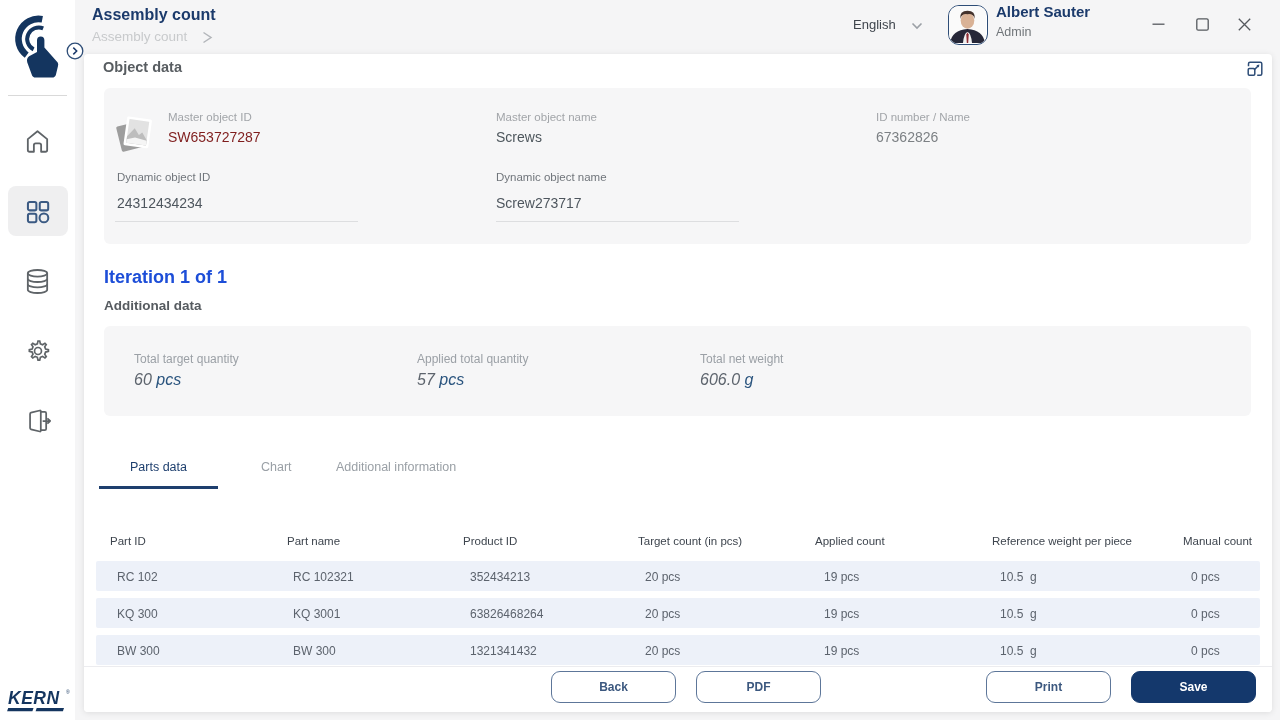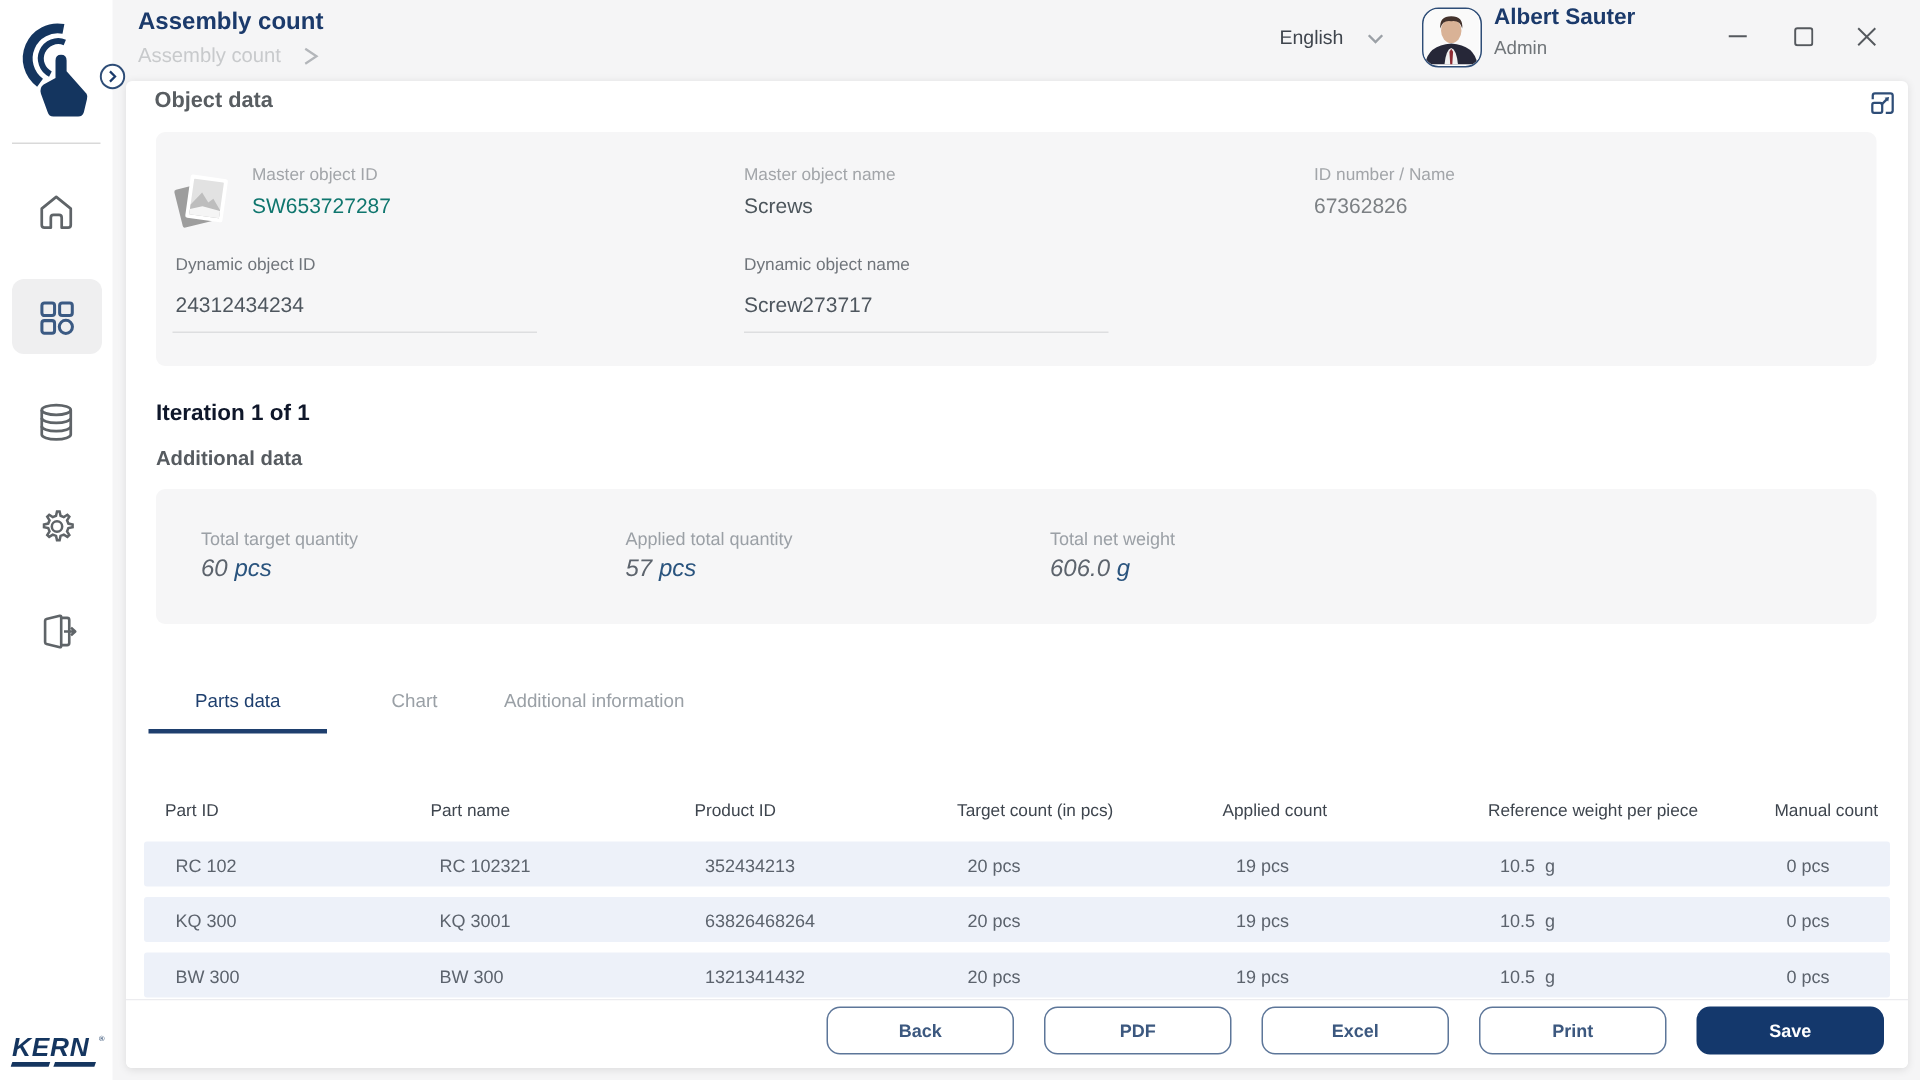--- a/index.html
+++ b/index.html
@@ -23,21 +23,21 @@
   .winbtn { position:absolute; color:#55595e; }
   
   #card { position:absolute; left:84px; top:54px; width:1188px; height:658px; background:#fff; border-radius:4px; box-shadow:0 1px 6px rgba(0,0,0,0.10); }
   #card h2 { position:absolute; left:19px; top:5px; font-size:14.5px; font-weight:bold; color:#585d61; }
   #expand { position:absolute; right:9px; top:7px; }
   .panel { position:absolute; left:20px; width:1147px; background:#f6f6f7; border-radius:6px; }
   #objpanel { top:34px; height:156px; }
   .lab { position:absolute; font-size:11.5px; color:#a2a5a9; white-space:nowrap; }
   .val { position:absolute; font-size:14px; white-space:nowrap; }
   .uline { position:absolute; height:1px; background:#dddee0; width:243px; }
-  #iter { position:absolute; left:20px; top:213px; font-size:15px; font-weight:bold; color:#0f172a; }
+  #iter { position:absolute; left:20px; top:213px; font-size:18px; font-weight:bold; color:#1d4ed8; }
   #meashead { position:absolute; left:20px; top:244px; font-size:13.5px; font-weight:bold; color:#565b60; }
   #measpanel { top:272px; height:90px; }
   .mlab { position:absolute; top:26px; font-size:12px; color:#9ba0a6; white-space:nowrap; }
   .mval { position:absolute; top:45px; font-size:16px; color:#5d646d; white-space:nowrap;font-style:italic; }
   .mval b { color:#2a547e; font-weight:normal; }
   
   .tab { position:absolute; top:406px; font-size:12.5px; color:#9aa0a6; }
   #tab1 { left:15px; width:119px; text-align:center; color:#1e3f6e; }
   #tab1u { position:absolute; left:15px; top:432px; width:119px; height:2.5px; background:#1e3f6e; }
   
@@ -154,21 +154,21 @@
           <rect x="6" y="10" width="22" height="26" rx="1.5" fill="#9d9d9d"></rect>
         </g>
       <g transform="rotate(8 26 20)">
         <rect x="12" y="4" width="25" height="29" rx="1.5" fill="#fff"></rect>
         <rect x="14.5" y="6.5" width="20" height="24" rx="0.5" fill="#e2e2e2"></rect>
         <path d="M14.5 24 L21 15 L26 21 L29 18 L34.5 25 L34.5 30.5 L14.5 30.5 Z" fill="#bdbdbd"></path>
         <path d="M14.5 27 l8 -3 l12 1.5 l0 5 l-20 0 z" fill="#fff" opacity="0.85"></path>
       </g>
     </svg>
     <div class="lab" style="left:64px; top:23px;">Master object ID</div>
-    <div class="val" style="left:64px; top:41px; color:#0f766e;">SW653727287</div>
+    <div class="val" style="left:64px; top:41px; color:#7f1d1d;">SW653727287</div>
     <div class="lab" style="left:392px; top:23px;">Master object name</div>
     <div class="val" style="left:392px; top:41px; color:#4d565c;">Screws</div>
     <div class="lab" style="left:772px; top:23px;">ID number / Name</div>
     <div class="val" style="left:772px; top:41px; color:#7c8084;">67362826</div>
     <div class="lab" style="left:13px; top:83px; color:#70757b;">Dynamic object ID</div>
     <div class="val" style="left:13px; top:107px; color:#4e565e;">24312434234</div>
     <div class="uline" style="left:11px; top:133px;"></div>
     <div class="lab" style="left:392px; top:83px; color:#70757b;">Dynamic object name</div>
     <div class="val" style="left:392px; top:107px; color:#4e565e;">Screw273717</div>
     <div class="uline" style="left:392px; top:133px;"></div>
@@ -222,21 +222,20 @@
     <span class="cell" style="left:374px;">1321341432</span>
     <span class="cell" style="left:549px;">20 pcs</span>
     <span class="cell" style="left:728px;">19 pcs</span>
     <span class="cell" style="left:904px;">10.5&nbsp;&nbsp;g</span>
     <span class="cell" style="left:1095px;">0 pcs</span>
   </div>
 
   <div id="footer">
     <div class="btn" style="left:612px;">PDF</div>
     <div class="btn" style="left:467px;">Back</div>
-    <div class="btn" style="left:757px;">Excel</div>
     <div class="btn" style="left:902px;">Print</div>
     <div class="btn" id="btn-save" style="left:1047px;">Save</div>
   </div>
 </div>
 
 <div id="kern">
   <svg width="64" height="26" viewBox="0 0 64 26">
     <text x="1" y="16" font-family="Liberation Sans, sans-serif" font-size="17.5px" font-weight="bold" font-style="italic" fill="#14355f" letter-spacing="0.5">KERN</text>
     <path d="M1.2 20 L26.5 20 L25.4 23.2 L0.1 23.2 Z" fill="#14355f"></path>
     <path d="M29.7 20 L57 20 L55.9 23.2 L28.6 23.2 Z" fill="#14355f"></path>

